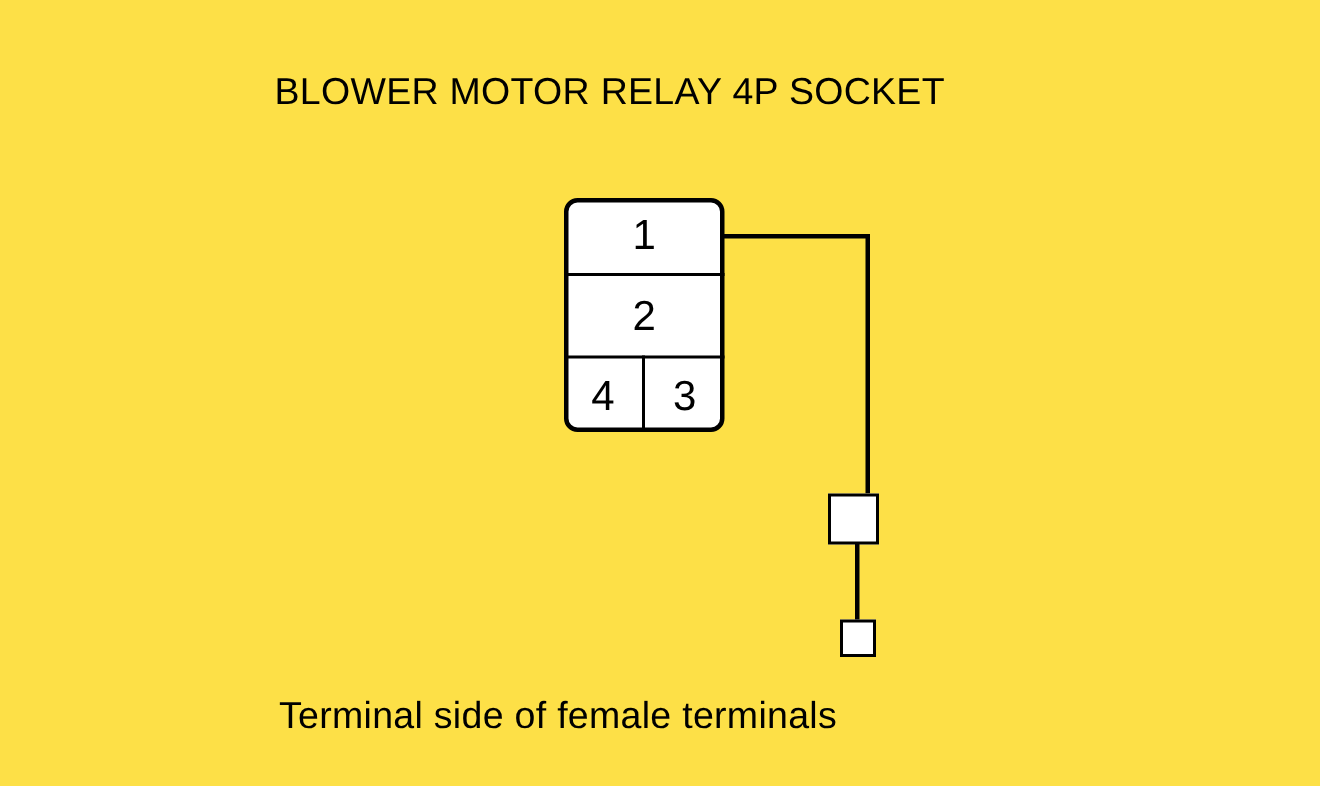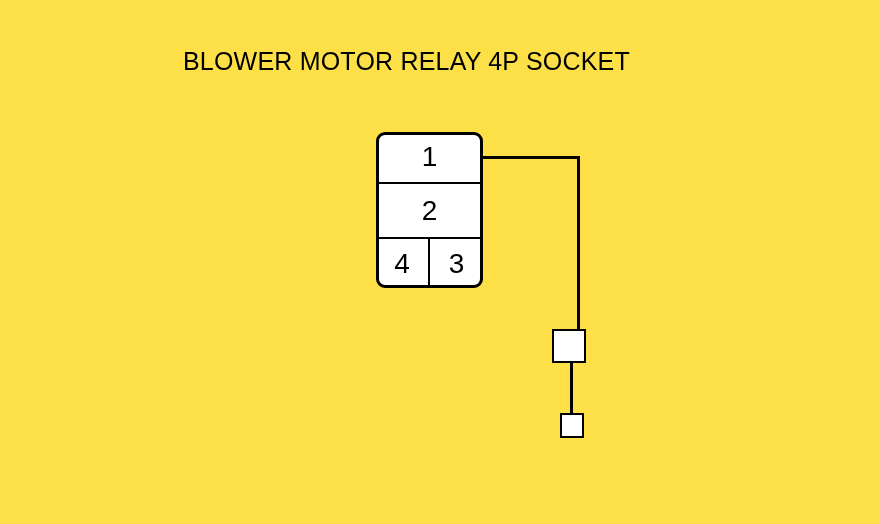--- a/index.html
+++ b/index.html
@@ -153,14 +153,15 @@
   <div class="wire-h"></div>
 
   <div class="wire-v"></div>
 
   <div class="terminal-upper"></div>
 
   <div class="terminal-link"></div>
 
   <div class="terminal-lower"></div>
 
+  <div class="caption-text">Terminal side of female terminals</div>
 
 </div>
 
 </body></html>

